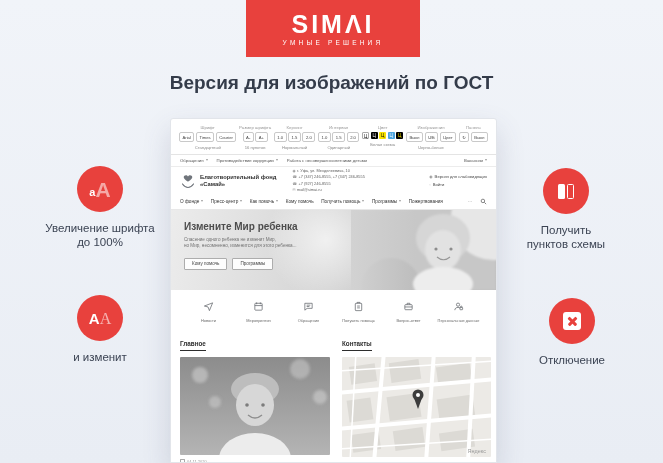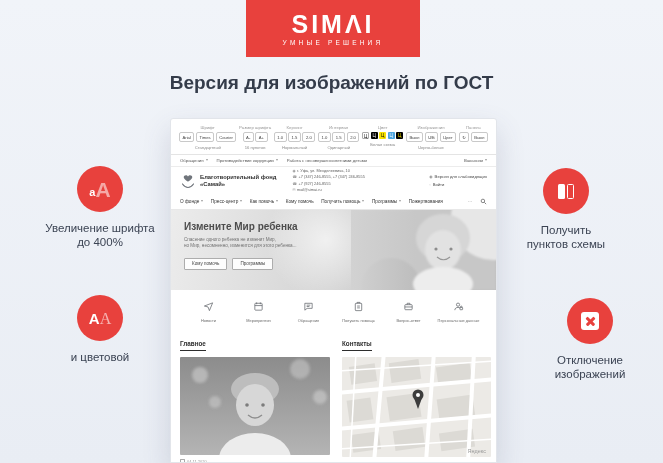--- a/index.html
+++ b/index.html
@@ -114,59 +114,58 @@
 
   <div class="callout" style="left:34px;top:166px;">
     <div class="co-circle">
       <span class="g-row">
         <span class="g-small">a</span>
         <span class="g-big">A</span>
       </span>
     </div>
     <div class="co-text">
       <div>Увеличение шрифта</div>
-      <div>до 400%</div>
+      <div>до 100%</div>
     </div>
   </div>
 
   <div class="callout" style="left:34px;top:295px;">
     <div class="co-circle">
       <span class="g-row">
         <span class="g-a1">A</span>
         <span class="g-a2">A</span>
       </span>
     </div>
     <div class="co-text">
-      <div>и цветовой</div>
+      <div>и изменит</div>
     </div>
   </div>
 
   <div class="callout" style="left:500px;top:168px;">
     <div class="co-circle">
       <span class="ic-contrast">
           <span class="fillpart"></span>
           <span class="linepart"></span>
         </span>
     </div>
     <div class="co-text">
       <div>Получить</div>
       <div>пунктов схемы</div>
     </div>
   </div>
 
-  <div class="callout" style="left:524px;top:298px;">
+  <div class="callout" style="left:506px;top:298px;">
     <div class="co-circle">
       <span class="ic-imgoff">
           <i class="x1"></i>
           <i class="x2"></i>
         </span>
     </div>
     <div class="co-text">
       <div>Отключение</div>
-      <div>изображений</div>
     </div>
   </div>
 
   <div class="card">
 
     <div class="tb">
       <div class="tb-group">
         <div class="tb-title">Шрифт</div>
         <div class="tb-btns">
           <span class="tb-btn">Arial</span>

